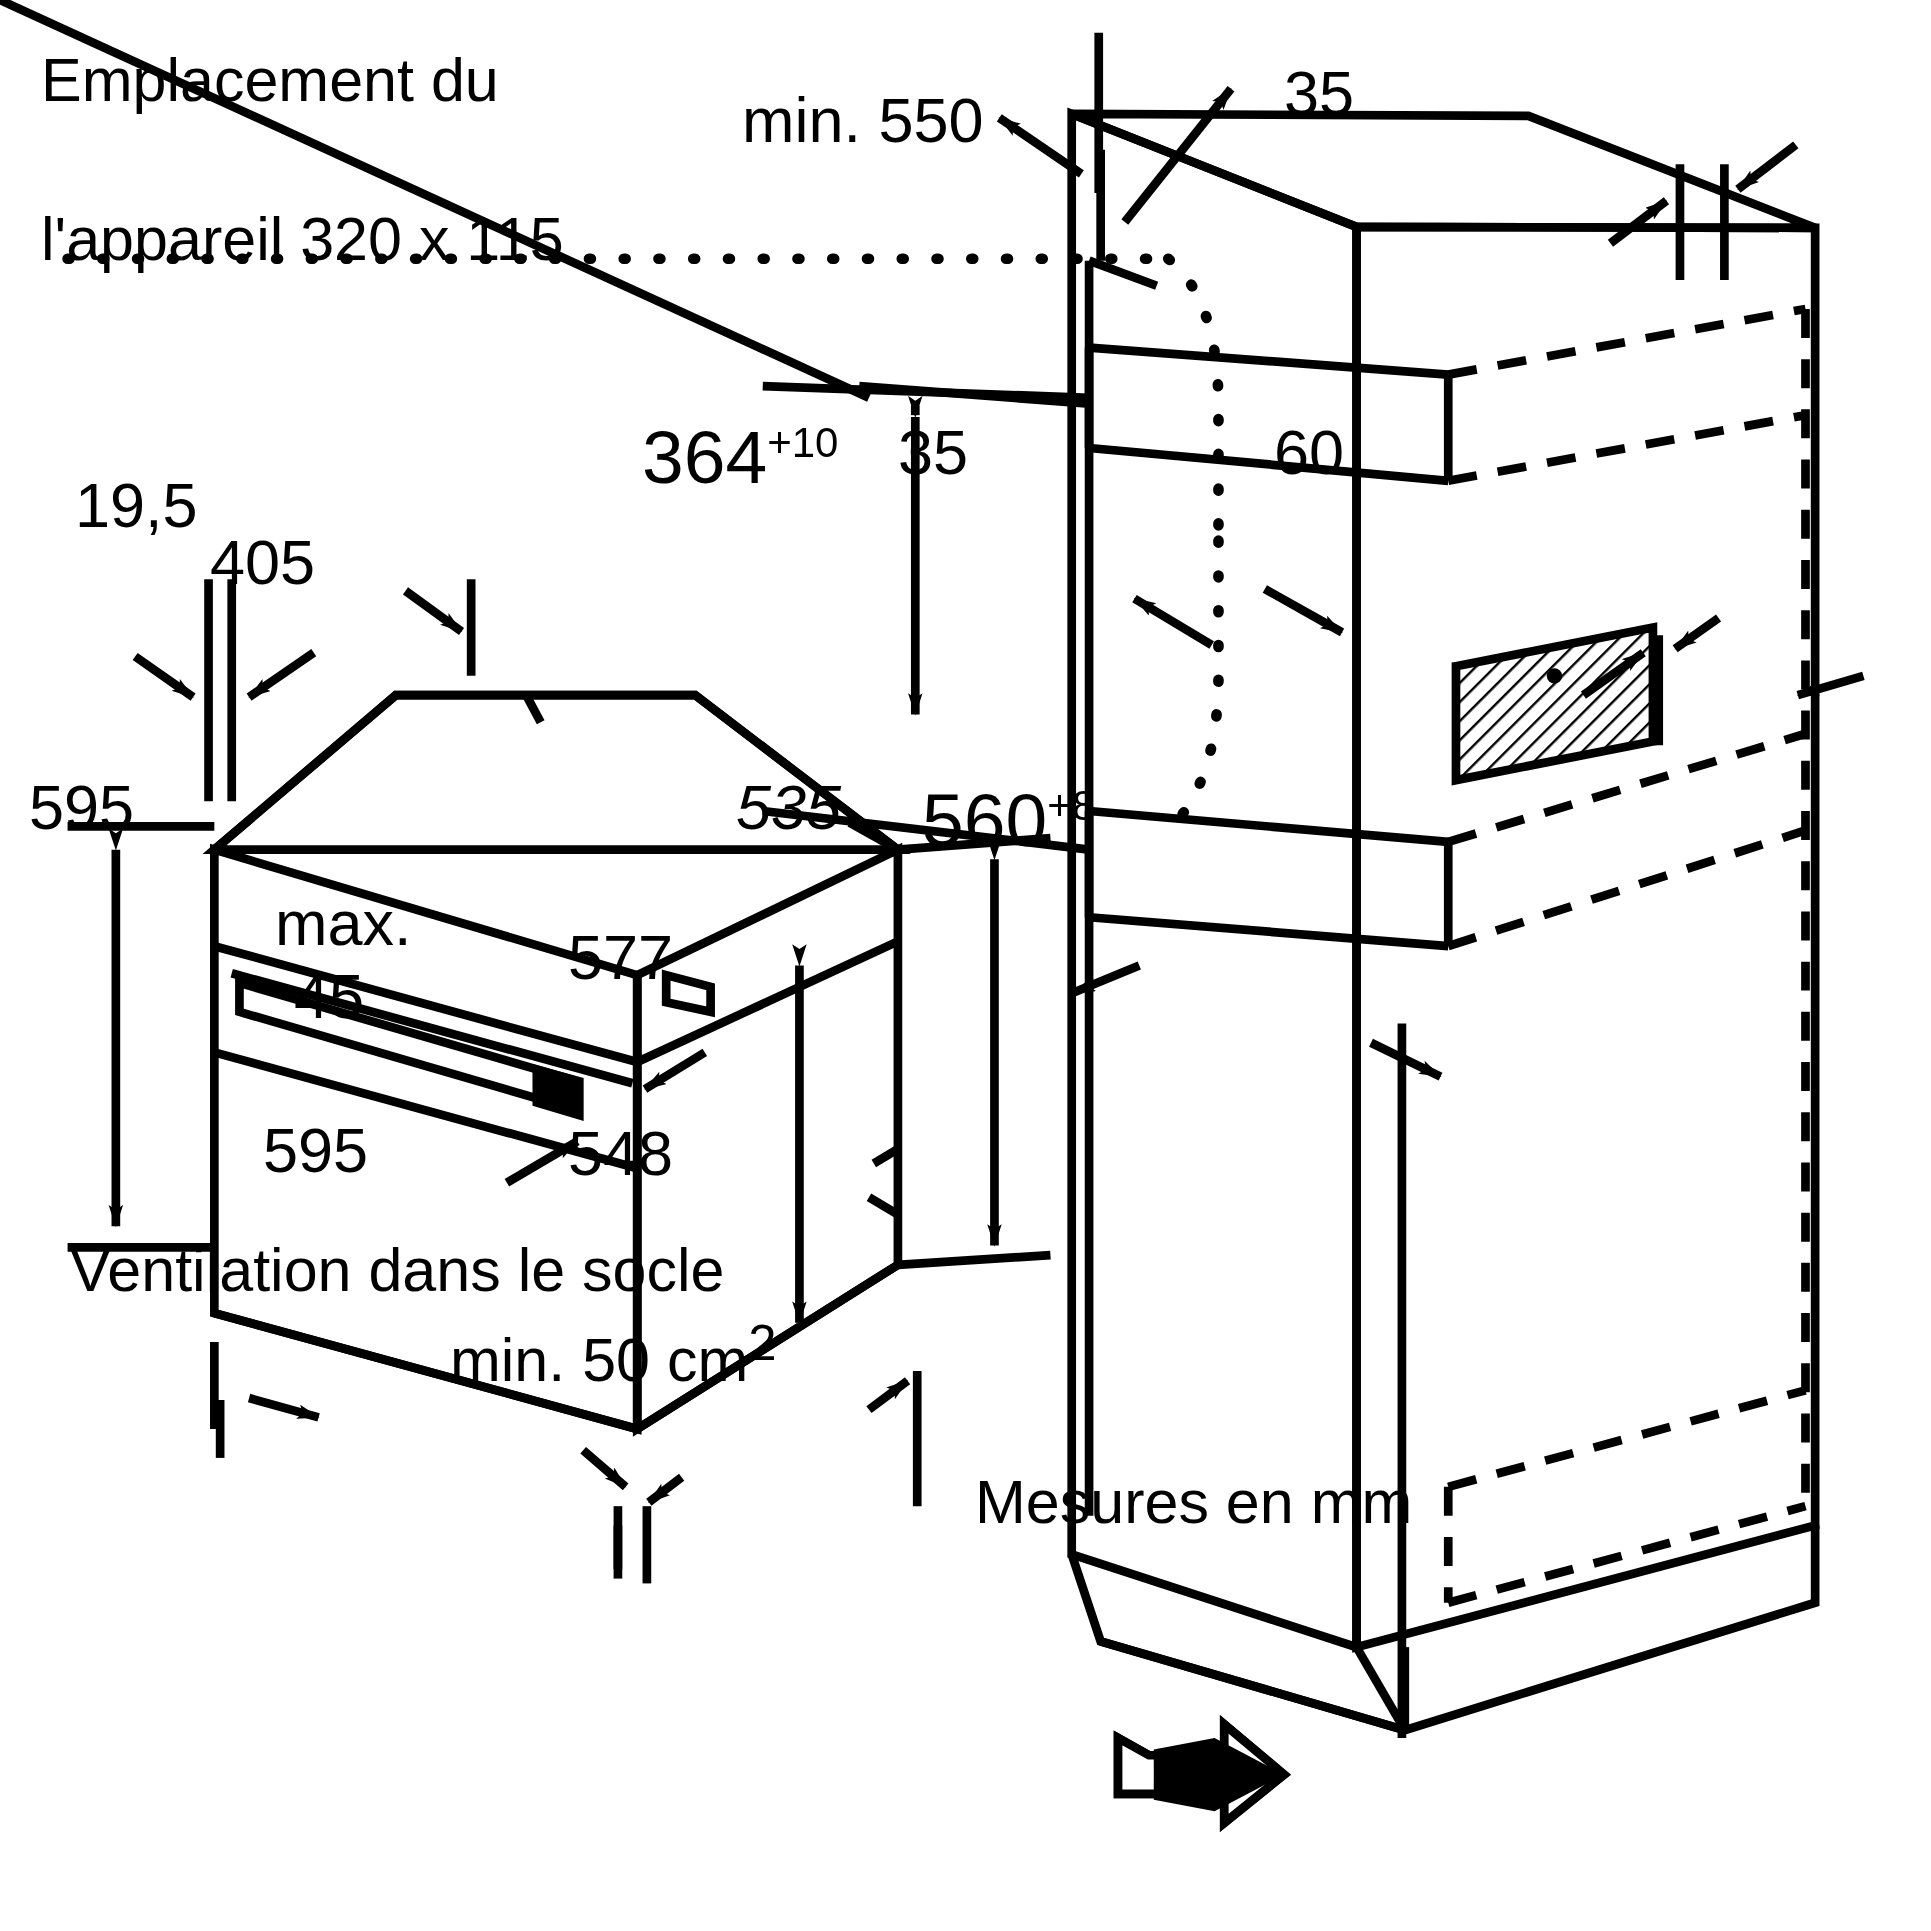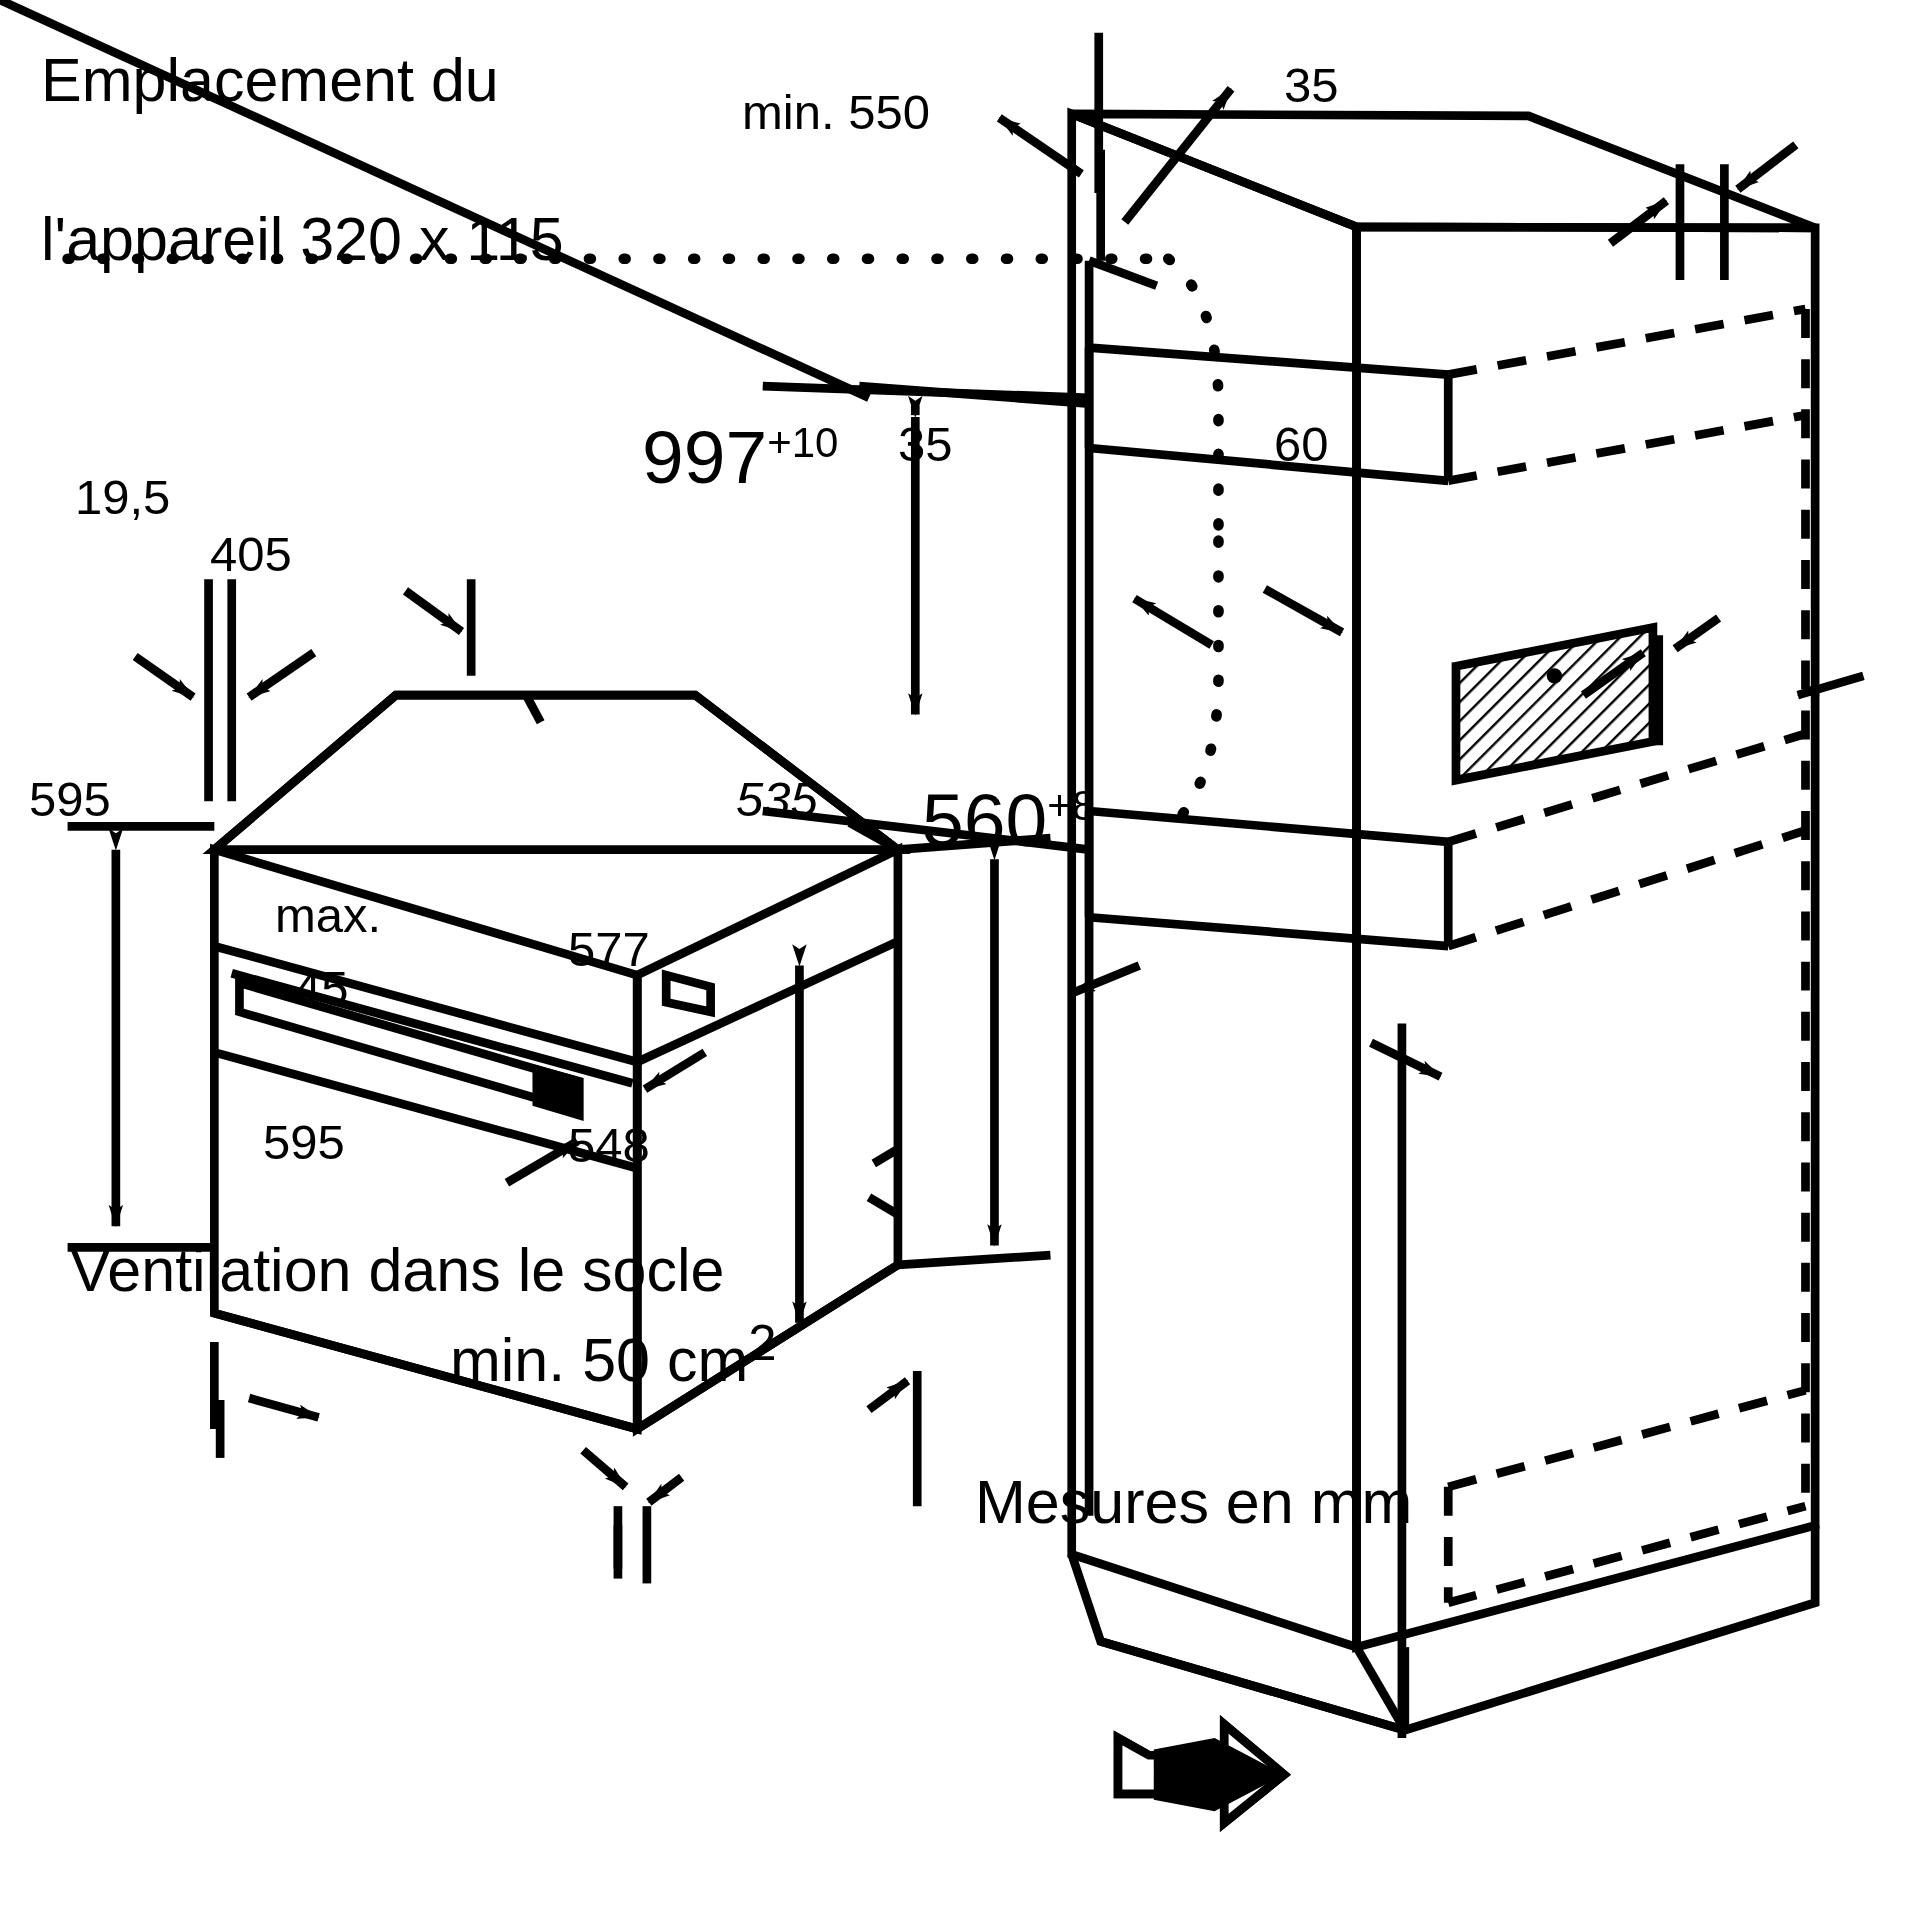--- a/index.html
+++ b/index.html
@@ -28,21 +28,21 @@
     position: absolute;
     color: #000000;
     font-family: "Liberation Sans", sans-serif;
     white-space: pre;
     line-height: 1.12;
   }
   .note-text {
     font-size: 61px;
   }
   .dim {
-    font-size: 49px;
+    font-size: 63px;
   }
   .dim-sup {
     font-size: 75px;
   }
   .dim-sup sup {
     font-size: 0.56em;
     vertical-align: super;
     line-height: 0;
   }
 </style>
@@ -279,21 +279,21 @@
 
   </svg>
 
   <div class="lbl note-text" style="left:41px; top:46px;">Emplacement du</div>
   <div class="lbl note-text" style="left:41px; top:205px;">l'appareil 320 x 115</div>
 
   <div class="lbl dim" style="left:742px; top:85px;">min. 550</div>
 
   <div class="lbl dim" style="left:1284px; top:58px;">35</div>
 
-  <div class="lbl dim-sup" style="left:642px; top:415px;"><span>997</span><sup>+10</sup></div>
+  <div class="lbl dim-sup" style="left:642px; top:415px;"><span>364</span><sup>+10</sup></div>
 
   <div class="lbl dim" style="left:898px; top:417px;">35</div>
 
   <div class="lbl dim" style="left:1274px; top:417px;">60</div>
 
   <div class="lbl dim" style="left:75px; top:444px;margin-top:26px;">19,5</div>
 
   <div class="lbl dim" style="left:210px; top:527px;">405</div>
 
   <div class="lbl dim" style="left:29px; top:772px;">595</div>

